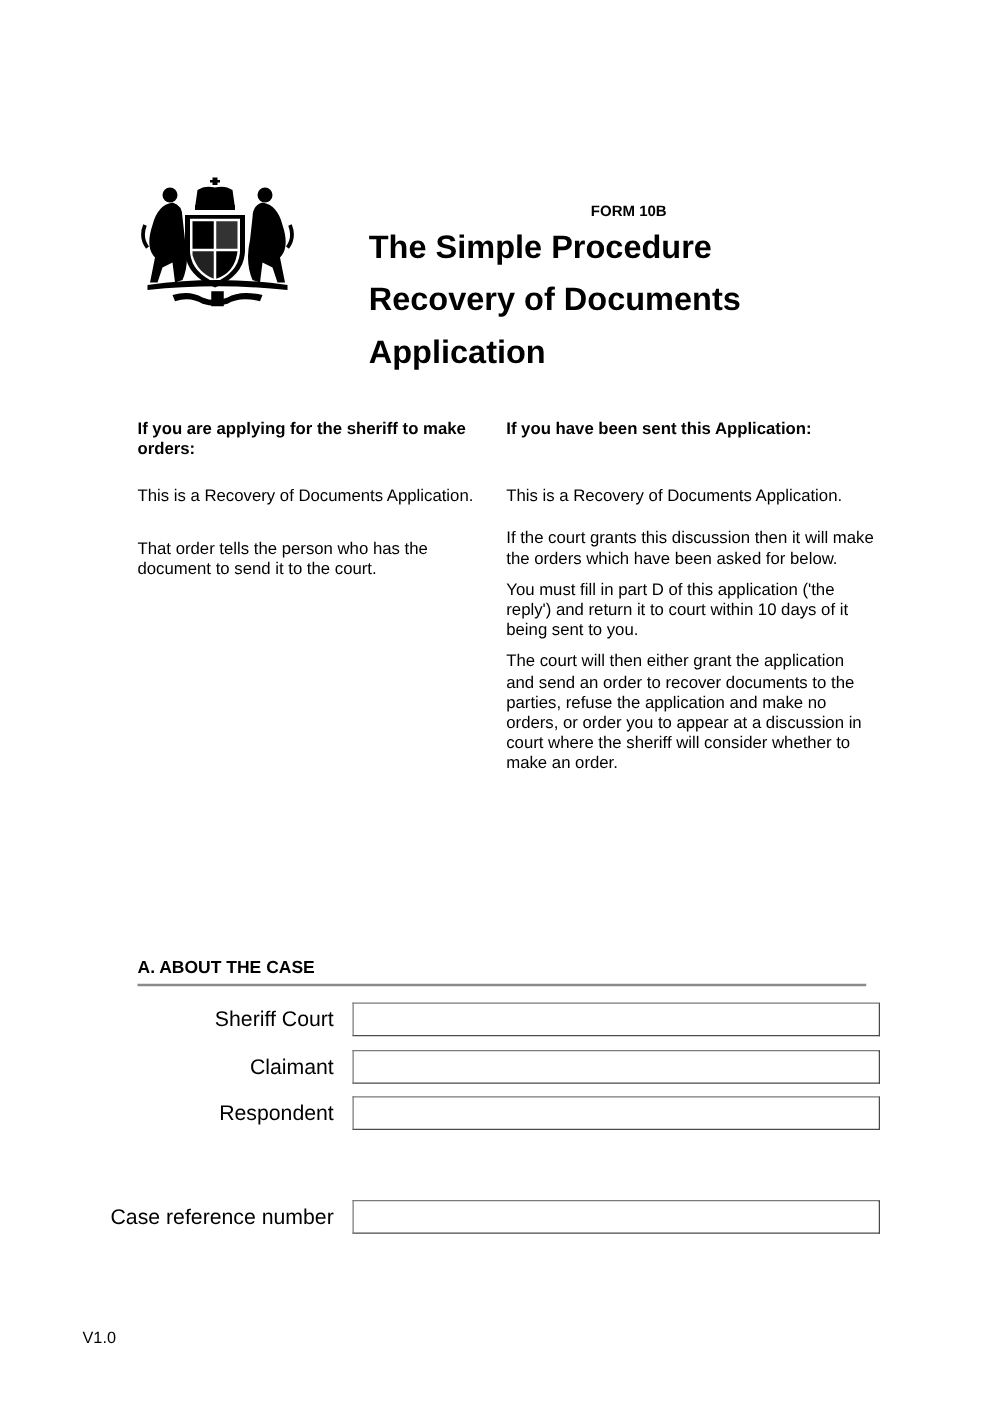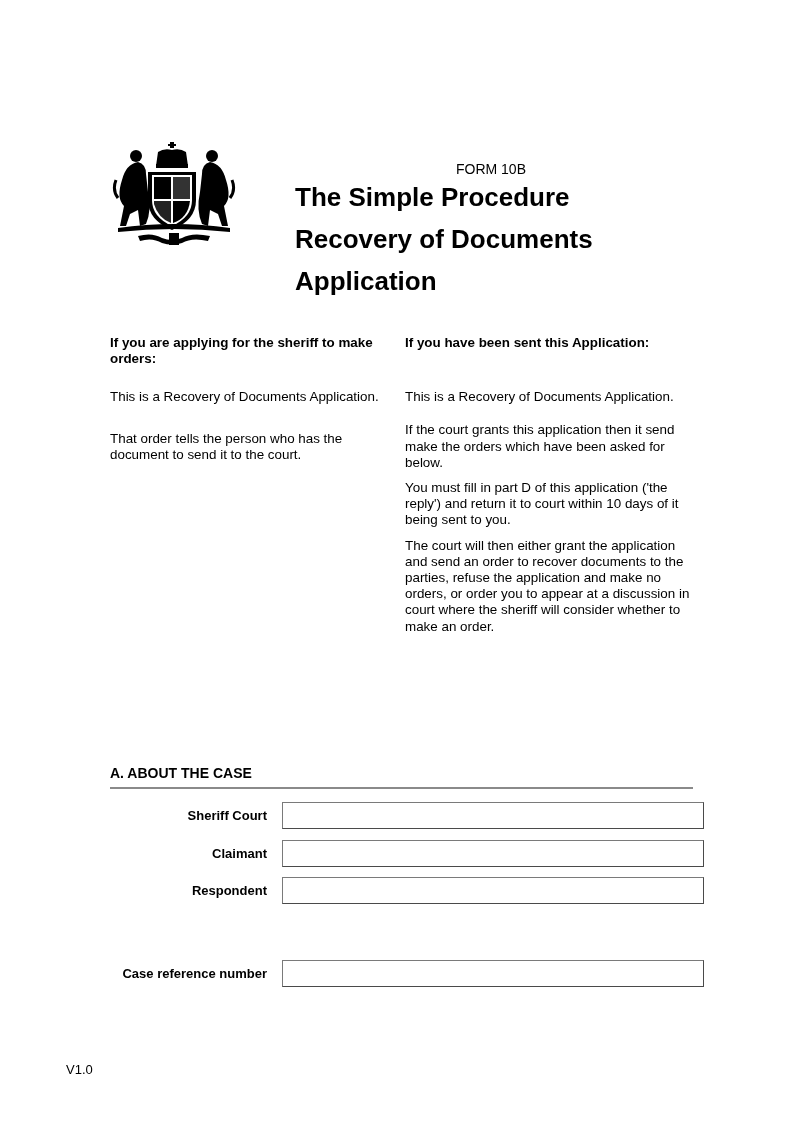--- a/index.html
+++ b/index.html
@@ -1,33 +1,33 @@
 <!DOCTYPE html>
 <html><head>
   <meta charset="utf-8">
   <style>
     html, body { margin: 0; padding: 0; background: #ffffff; }
     body { width: 800px; height: 1133px; position: relative; overflow: hidden;
            font-family: "Liberation Sans", sans-serif; color: #000; }
     .abs { position: absolute; }
     .crest { left: 112px; top: 140px; width: 124px; height: 106px; }
-    .form-num { left: 300px; width: 382px; top: 160px; text-align: center;
-                font-weight: normal; font-size: 14px; line-height: 18px; }
+    .form-num { left: 312px; width: 382px; top: 160px; text-align: center;
+                font-weight: bold; font-size: 12px; line-height: 18px; }
     .title { left: 295px; width: 392px; top: 176px; text-align: left;
              font-weight: bold; font-size: 26px; line-height: 42px; }
     .col { font-size: 13.4px; line-height: 16.2px; }
     .col p { margin: 0; }
     .col-left { left: 110px; width: 290px; top: 335px; }
     .col-right { left: 405px; width: 295px; top: 335px; }
     .col h3 { margin: 0; font-size: 13.4px; line-height: 16.2px; font-weight: bold; }
     .section-head { left: 110px; top: 765px; font-weight: bold; font-size: 14px; line-height: 17px; }
     .divider { left: 110px; top: 787px; width: 583px; height: 2px; background: #8a8a8a; }
     .field-row { left: 110px; width: 586px; height: 27px; }
     .field-label { position: absolute; right: 429px; top: 0; height: 27px; line-height: 27px;
-                   font-size: 13px; text-align: right; white-space: nowrap; font-weight: bold; }
+                   font-size: 17px; text-align: right; white-space: nowrap; }
     .field-input { position: absolute; left: 172px; top: 0; width: 412px; height: 25px;
                    border: 1px solid #7a7a7a; border-right-color: #4a4a4a; border-bottom-color: #4a4a4a;
                    background: #fff; padding: 0 4px; box-sizing: content-box;
                    font-family: "Liberation Sans", sans-serif; font-size: 13px; outline: none; }
     .version { left: 66px; top: 1062px; font-size: 13px; }
   </style>
 </head>
 <body>
 
 <div class="abs crest">
@@ -69,21 +69,21 @@
 
 <div class="abs col col-left">
   <h3>If you are applying for the sheriff to make orders:</h3>
   <p style="margin-top:22px">This is a Recovery of Documents Application.</p>
   <p style="margin-top:25px">That order tells the person who has the document to send it to the court.</p>
 </div>
 
 <div class="abs col col-right">
   <h3>If you have been sent this Application:</h3>
   <p style="margin-top:38px">This is a Recovery of Documents Application.</p>
-  <p style="margin-top:17px">If the court grants this application then it send make the orders which have been asked for below.</p>
+  <p style="margin-top:17px">If the court grants this discussion then it will make the orders which have been asked for below.</p>
   <p style="margin-top:9px">You must fill in part D of this application ('the reply') and return it to court within 10 days of it being sent to you.</p>
   <p style="margin-top:9px">The court will then either grant the application and send an order to recover documents to the parties, refuse the application and make no orders, or order you to appear at a discussion in court where the sheriff will consider whether to make an order.</p>
 </div>
 
 <div class="abs section-head">A. ABOUT THE CASE</div>
 <div class="abs divider"></div>
 
 <div class="abs field-row" style="top:802px">
   <span class="field-label">Sheriff Court</span>
   <input class="field-input" type="text" value="" style="">

